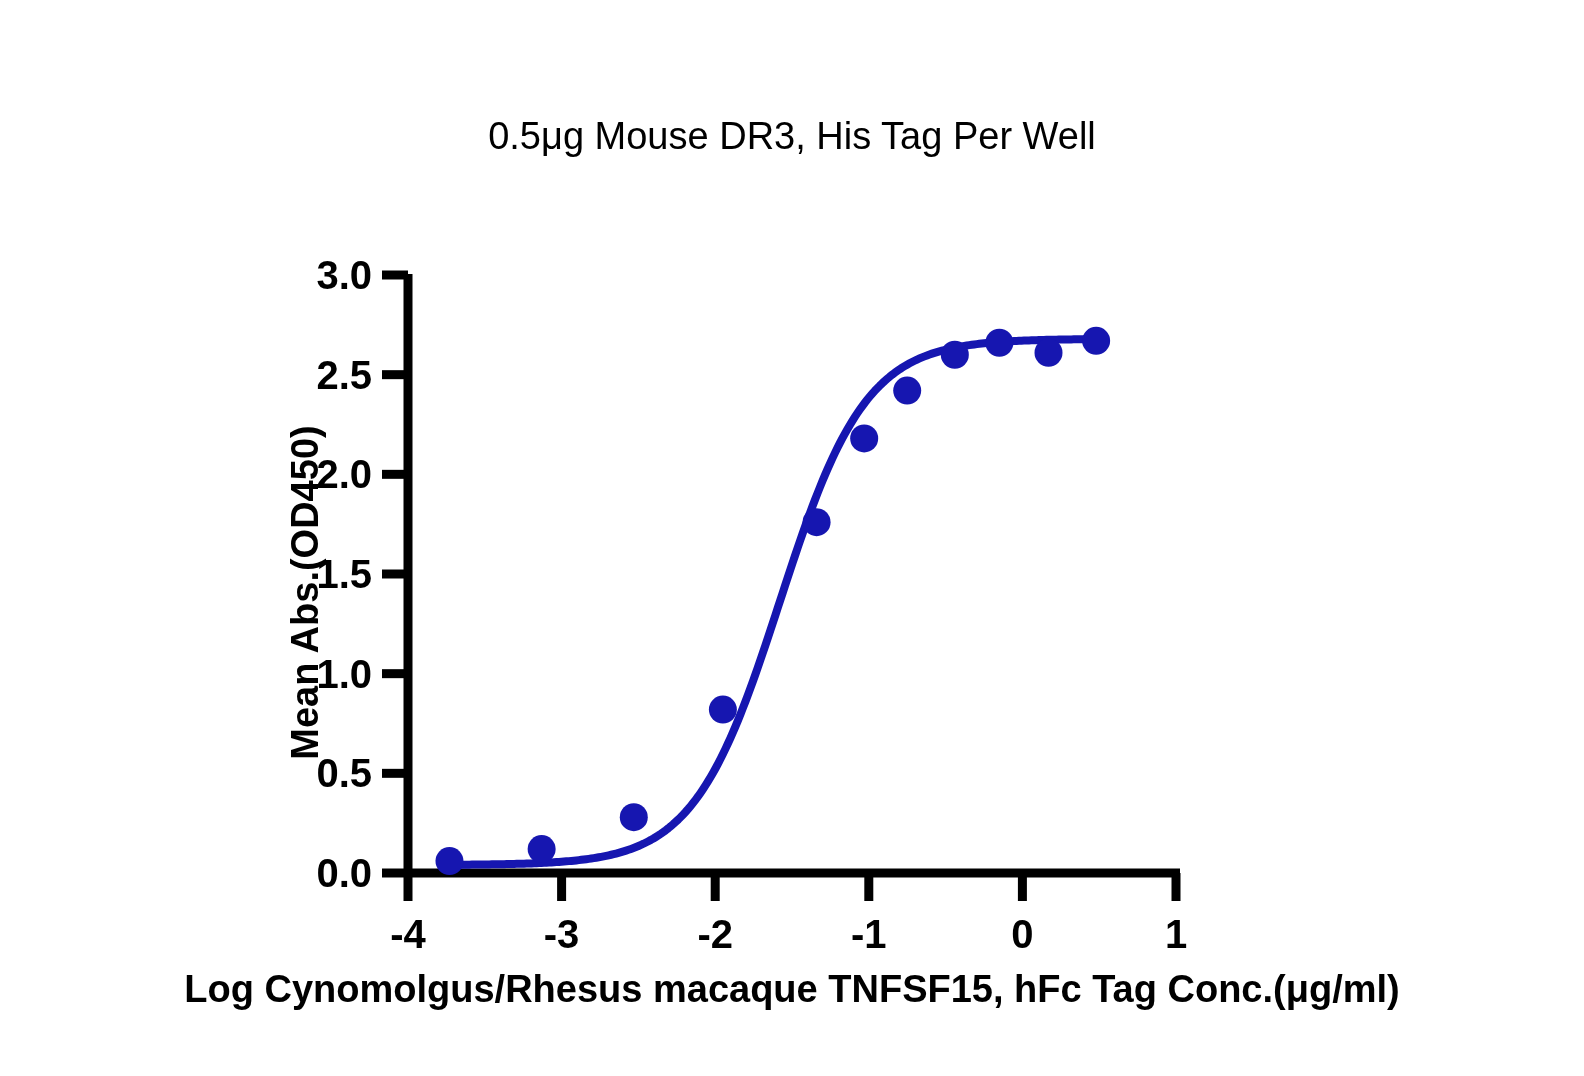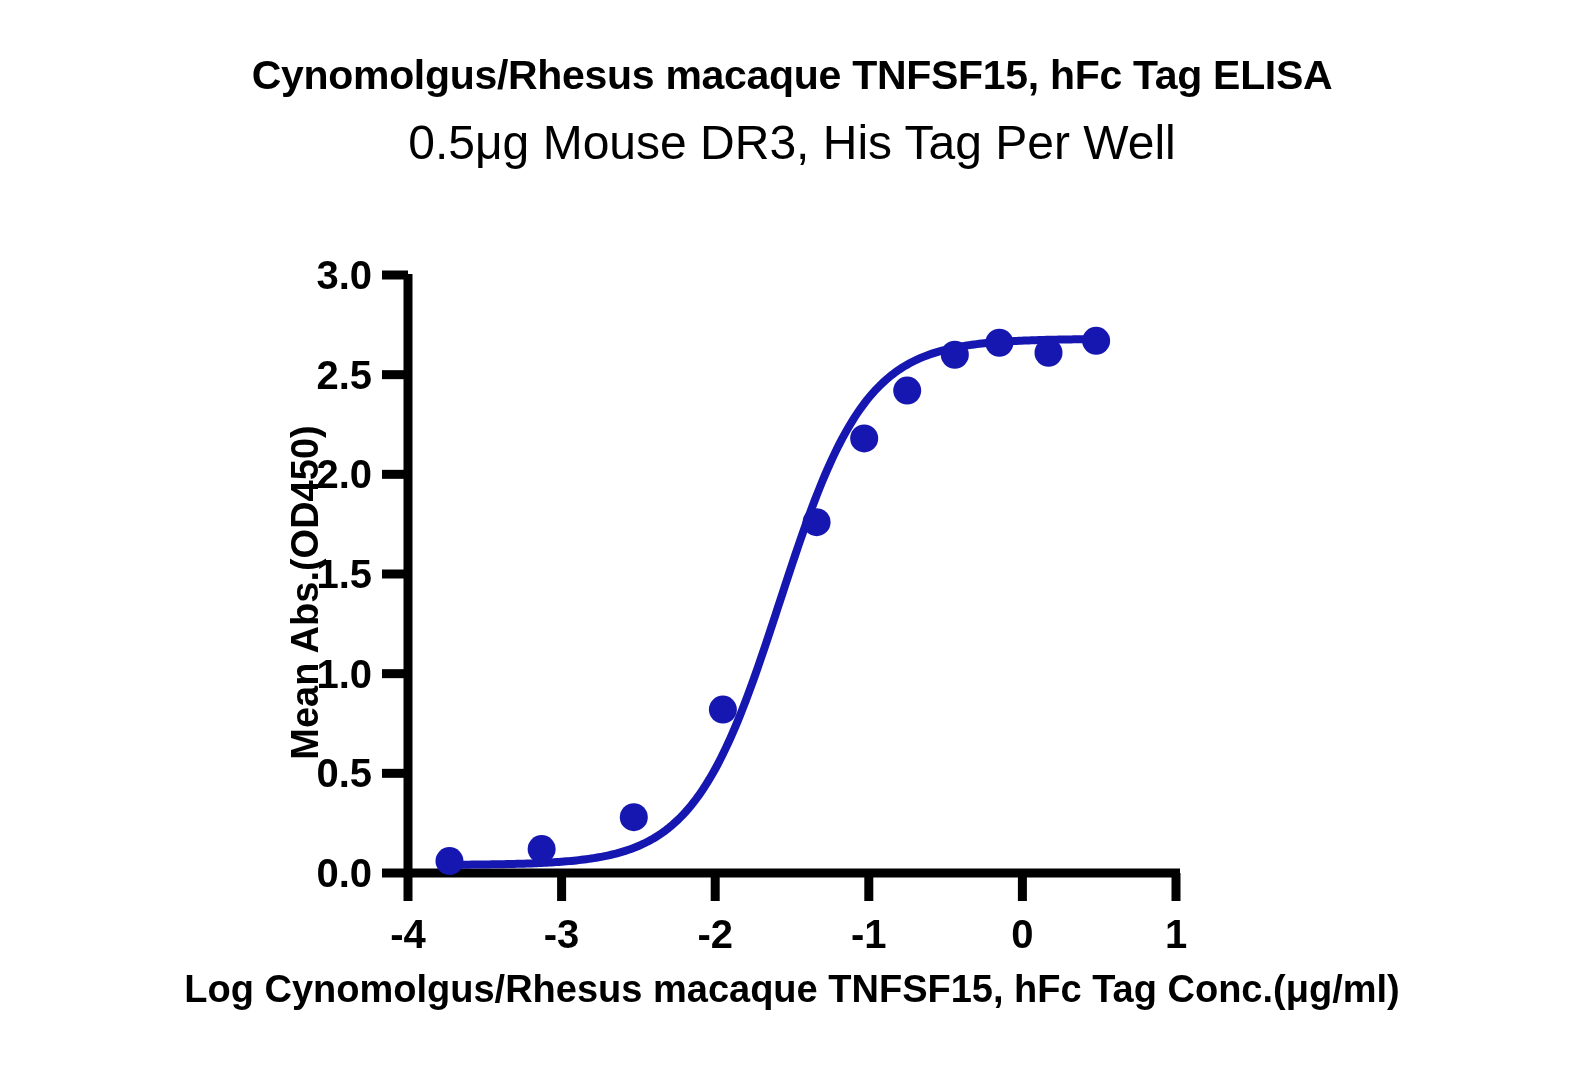--- a/index.html
+++ b/index.html
@@ -32,21 +32,21 @@
     font-family: "Liberation Sans", sans-serif;
     letter-spacing: -0.3px;
     white-space: nowrap;
   }
   .chart-subtitle {
     position: absolute;
     top: 115px;
     left: 0;
     width: 1584px;
     text-align: center;
-    font-size: 48px;
+    font-size: 38px;
     font-weight: normal;
     color: #000000;
     font-family: "Liberation Sans", sans-serif;
     white-space: nowrap;
   }
   .y-axis-title {
     position: absolute;
     left: -25px;
     top: 571px;
     width: 660px;
@@ -81,21 +81,20 @@
     font-weight: bold;
     font-size: 40px;
     fill: #000000;
   }
 </style>
 </head>
 <body>
 
 <div id="figure">
 
-  <div class="chart-title">Cynomolgus/Rhesus macaque TNFSF15, hFc Tag ELISA</div>
   <div class="chart-subtitle">0.5μg Mouse DR3, His Tag Per Well</div>
 
   <div class="y-axis-title">Mean Abs.(OD450)</div>
   <div class="x-axis-title">Log Cynomolgus/Rhesus macaque TNFSF15, hFc Tag Conc.(μg/ml)</div>
 
   <svg id="plot-svg" width="1584" height="1076">
     <g id="y-ticks">
         <line x1="382" y1="873" x2="408" y2="873" stroke="#000000" stroke-width="9"></line>
         <line x1="382" y1="773.3333333333334" x2="408" y2="773.3333333333334" stroke="#000000" stroke-width="9"></line>
         <line x1="382" y1="673.6666666666667" x2="408" y2="673.6666666666667" stroke="#000000" stroke-width="9"></line>

